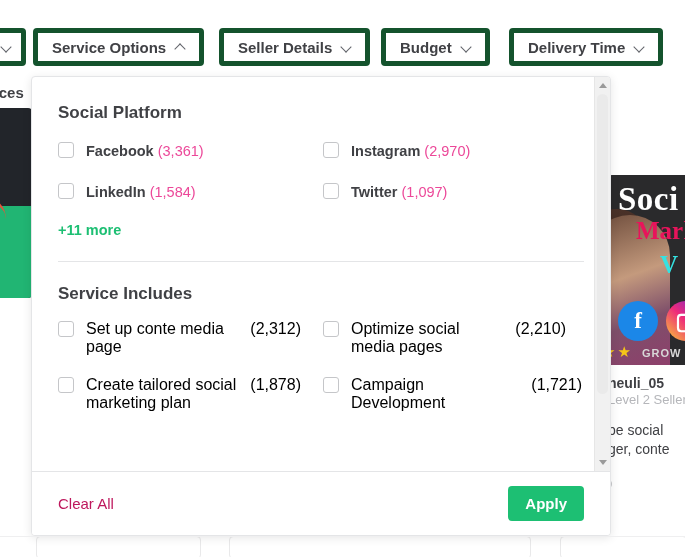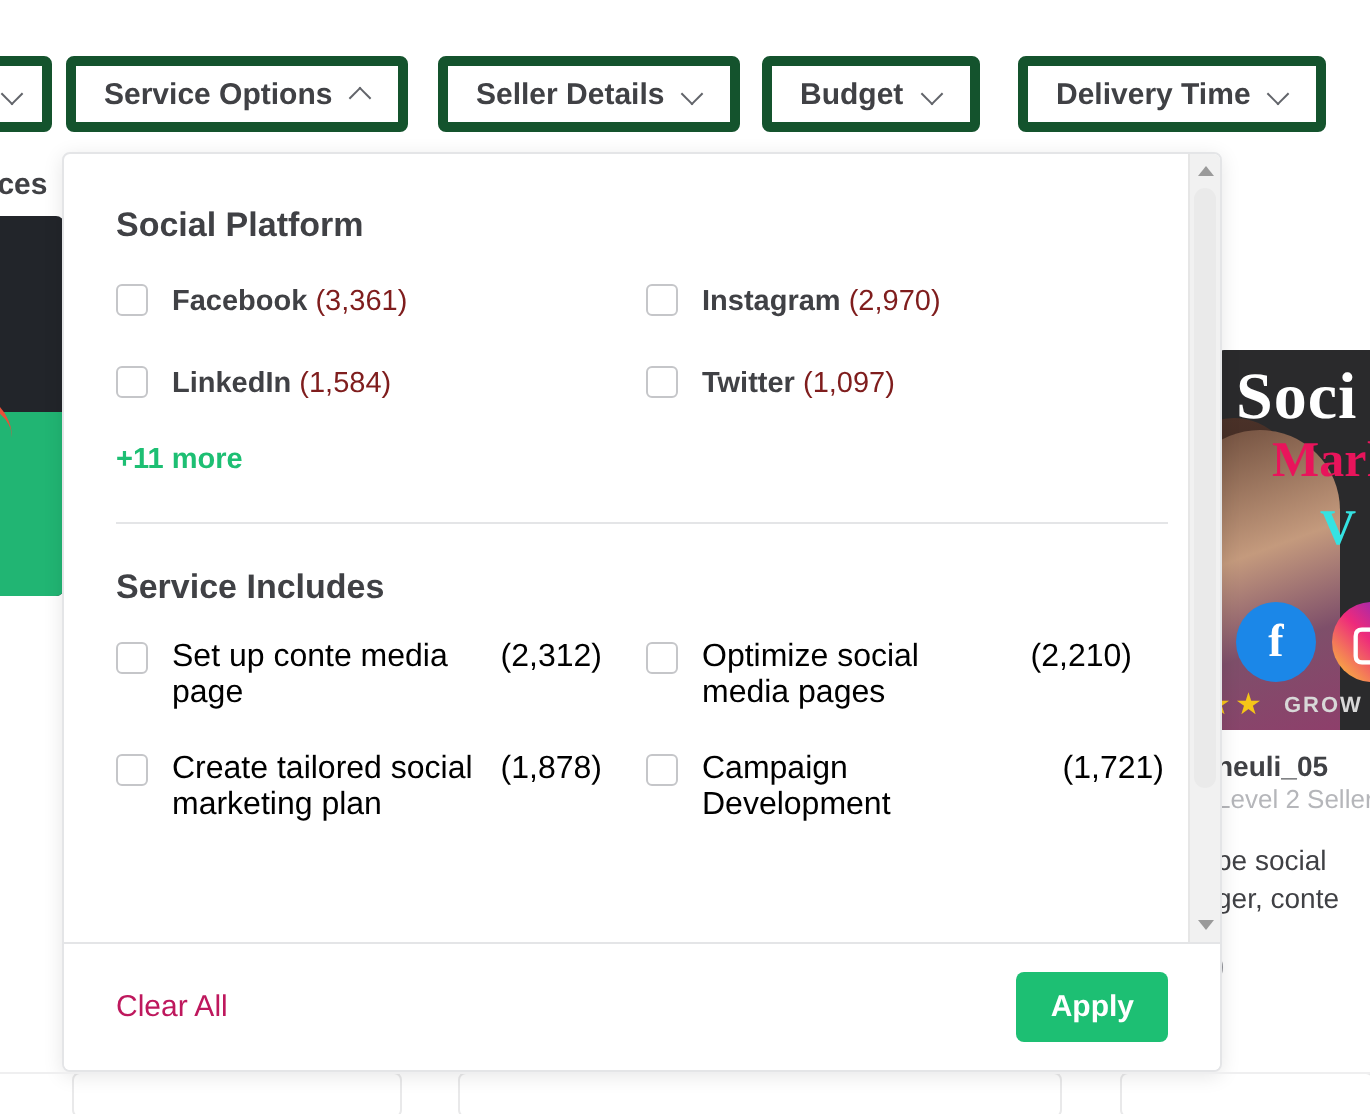--- a/index.html
+++ b/index.html
@@ -116,21 +116,21 @@
   .grid2{display:grid;grid-template-columns:265px 265px;column-gap:0;row-gap:20px;}
 
   .opt{display:flex;align-items:flex-start;gap:12px;}
   .box{
     width:16px;height:16px;box-sizing:border-box;flex:none;margin-top:1px;
     border:1px solid #c5c6c9;border-radius:3px;background:#fff;cursor:pointer;
   }
   .opt .lbl{
     font-size:14.5px;font-weight:700;color:#404145;line-height:21px;
   }
-  .opt .cnt{font-size:14.5px;font-weight:400;color:#7f1d1d;white-space:nowrap;}
+  .opt .cnt{font-size:14.5px;font-weight:400;color:#ec4899;white-space:nowrap;}
 
   
   .opt-wide{display:flex;align-items:flex-start;gap:12px;width:265px;}
   .opt-wide .textwrap{display:flex;justify-content:space-between;gap:10px;flex:1;padding-right:22px;}
   .opt-wide .lbl{max-width:160px;}
 
   .more{
     margin-top:19px;font-size:14.5px;font-weight:700;color:#1dbf73;cursor:pointer;display:inline-block;
   }
   .divider{height:1px;background:#e4e5e7;margin:22px 0 0 0;}

